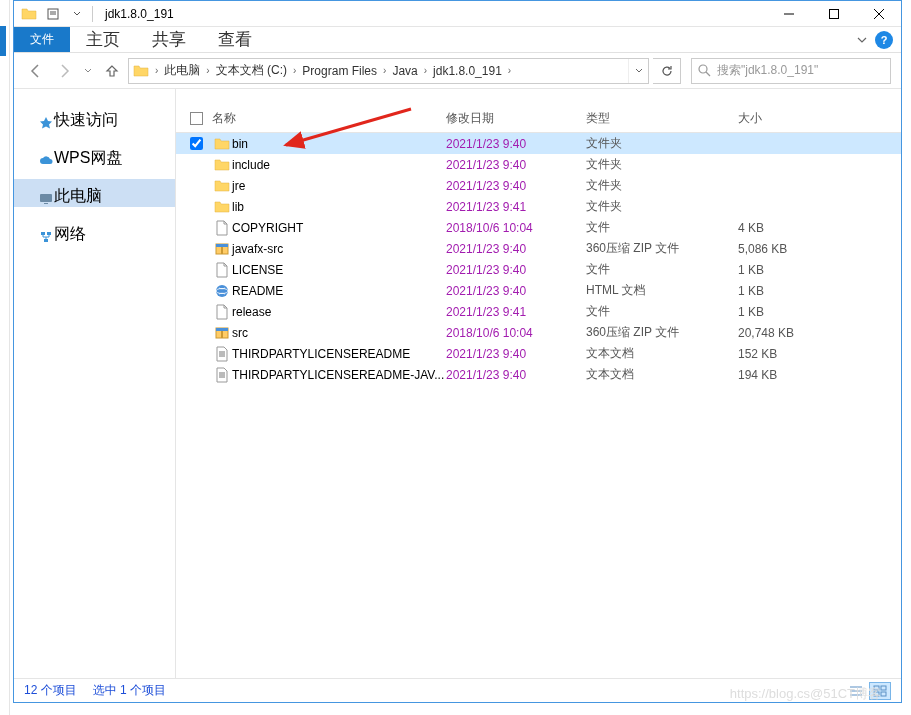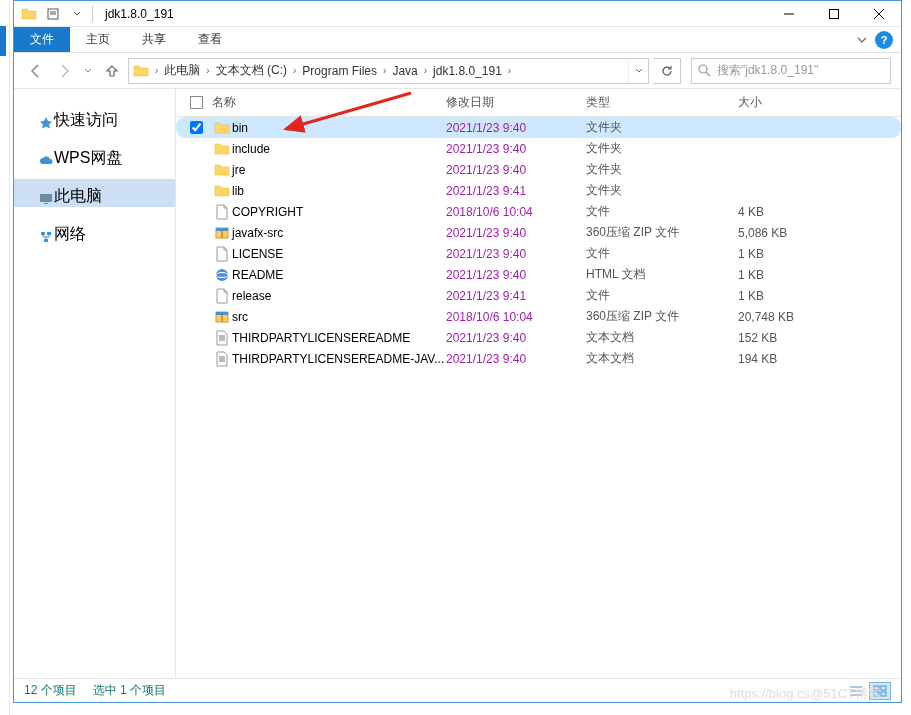--- a/index.html
+++ b/index.html
@@ -13,21 +13,21 @@
     .titlebar-icons { display: flex; align-items: center; padding: 0 4px; gap: 2px; }
     .qat-icon { width: 22px; height: 22px; display: flex; align-items: center; justify-content: center; }
     .qat-sep { width: 1px; height: 16px; background: #ccc; margin: 0 2px; }
     .title-text { margin-left: 6px; font-size: 12px; }
     .win-controls { margin-left: auto; display: flex; }
     .win-btn { width: 45px; height: 26px; display: flex; align-items: center; justify-content: center; }
     
     
     .ribbon { height: 26px; background: #fff; display: flex; align-items: stretch; border-bottom: 1px solid #e1e1e1; }
     .ribbon-file { background: #1979ca; color: #fff; padding: 0 16px; display: flex; align-items: center; font-size: 12px; }
-    .ribbon-tab { padding: 0 16px; display: flex; align-items: center; color: #333; font-size: 12px; }
+    .ribbon-tab { padding: 0 16px; display: flex; align-items: center; color: #333; font-size: 17px; }
     .ribbon-right { margin-left: auto; display: flex; align-items: center; padding-right: 8px; gap: 8px; }
     .help-circle { width: 18px; height: 18px; background: #1e88e5; border-radius: 50%; color: #fff; display: flex; align-items: center; justify-content: center; font-size: 11px; font-weight: bold; }
     
     
     .navbar { height: 36px; display: flex; align-items: center; padding: 4px 10px; gap: 4px; border-bottom: 1px solid #e5e5e5; }
     .nav-btn { width: 24px; height: 24px; display: flex; align-items: center; justify-content: center; color: #999; }
     .address-bar { flex: 1; height: 26px; border: 1px solid #ccc; display: flex; align-items: center; background: #fff; }
     .addr-icon { width: 24px; display: flex; align-items: center; justify-content: center; }
     .breadcrumb { display: flex; align-items: center; flex: 1; overflow: hidden; }
     .crumb { padding: 0 4px; font-size: 12px; color: #333; white-space: nowrap; }
@@ -37,46 +37,46 @@
     .search-box { width: 200px; height: 26px; border: 1px solid #ccc; margin-left: 6px; display: flex; align-items: center; padding: 0 6px; color: #999; gap: 6px; }
     
     
     .content { display: flex; height: calc(100% - 26px - 26px - 36px - 24px); }
     .sidebar { width: 162px; border-right: 1px solid #e5e5e5; padding-top: 14px; }
     .side-item { height: 28px; display: flex; align-items: flex-end; padding-left: 24px; font-size: 16px; }
     .side-item.selected { background: #ccdff4; }
     .side-icon { width: 16px; height: 16px; display: flex; align-items: center; justify-content: center; }
     .side-gap { height: 10px; }
     
-    .main { flex: 1; display: flex; flex-direction: column; position: relative; }
+    .main { flex: 1; display: flex; flex-direction: column; position: relative; margin-top: 16px; }
     .col-headers { height: 28px; display: flex; align-items: center; border-bottom: 1px solid #e5e5e5; padding-left: 14px; font-size: 12px; color: #555; }
     .ch-check { width: 22px; }
     .ch-name { width: 234px; }
     .ch-date { width: 140px; }
     .ch-type { width: 152px; }
     .ch-size { width: 80px; text-align: left; }
     
     .file-list { flex: 1; overflow: auto; }
-    .file-row { height: 21px; display: flex; align-items: center; padding-left: 14px; font-size: 12px; border-radius: 9px; }
+    .file-row { height: 21px; display: flex; align-items: center; padding-left: 14px; font-size: 12px; }
     .file-row.selected { background: #cde8ff; }
     .fr-check { width: 22px; display: flex; align-items: center; }
     .fr-check input { width: 13px; height: 13px; }
     .fr-icon { width: 20px; display: flex; align-items: center; justify-content: center; }
     .fr-name { width: 214px; color: #000; }
     .fr-date { width: 140px; color: #a21caf; }
     .fr-type { width: 152px; color: #555; }
     .fr-size { width: 70px; color: #555; }
     
     .checkbox-empty { width: 13px; height: 13px; border: 1px solid #888; background: #fff; }
     
     
     .red-arrow { position: absolute; left: 100px; top: 0px; pointer-events: none; z-index: 10; }
     
     
-    .statusbar { height: 24px; border-top: 1px solid #e5e5e5; display: flex; align-items: center; padding: 0 10px; font-size: 12px; color: #0f766e; gap: 16px; }
+    .statusbar { height: 24px; border-top: 1px solid #e5e5e5; display: flex; align-items: center; padding: 0 10px; font-size: 12px; color: #1d4ed8; gap: 16px; }
     .status-right { margin-left: auto; display: flex; gap: 2px; }
     .view-btn { width: 22px; height: 18px; border: 1px solid transparent; display: flex; align-items: center; justify-content: center; }
     .view-btn.active { border-color: #79b5e8; background: #cde8ff; }
     
     .watermark { position: absolute; right: 30px; bottom: 12px; color: #ddd; font-size: 13px; font-family: Arial; pointer-events: none; }
     
     
     svg { display: block; }
     .folder-svg { fill: #ffd666; stroke: #e0b040; stroke-width: 0.5; }
   </style>

